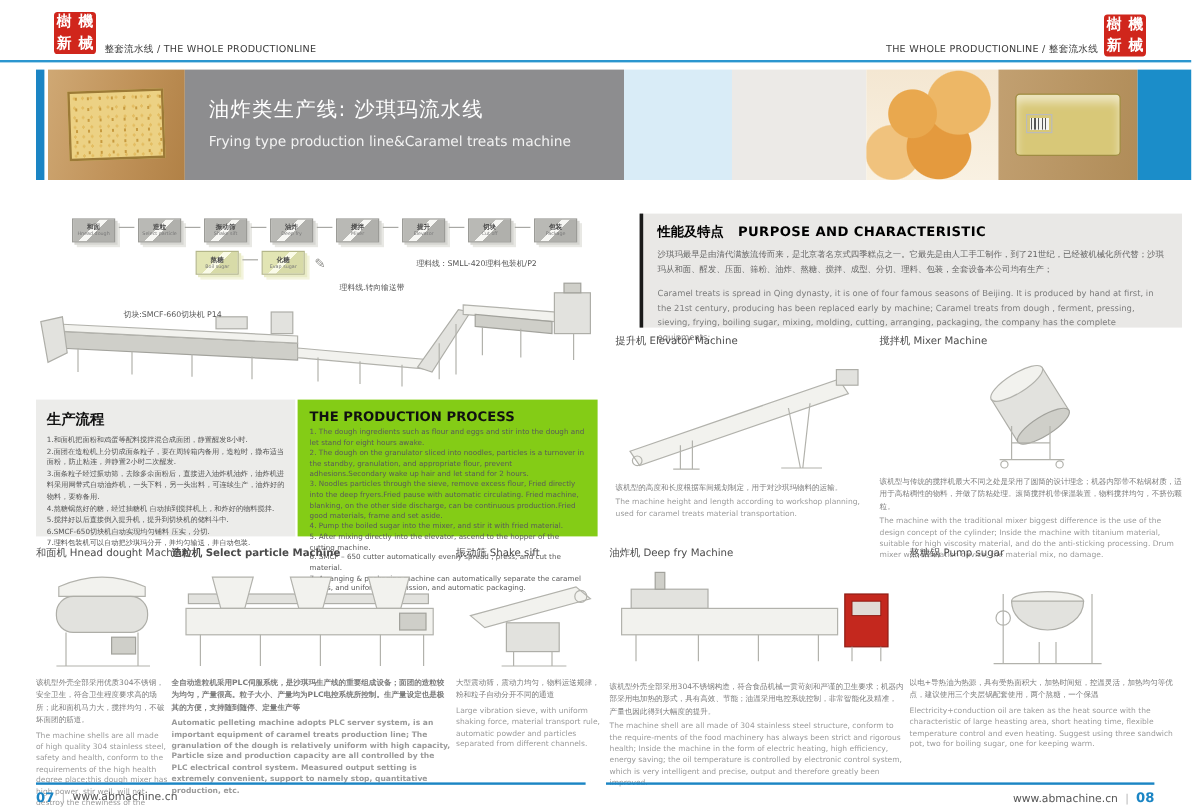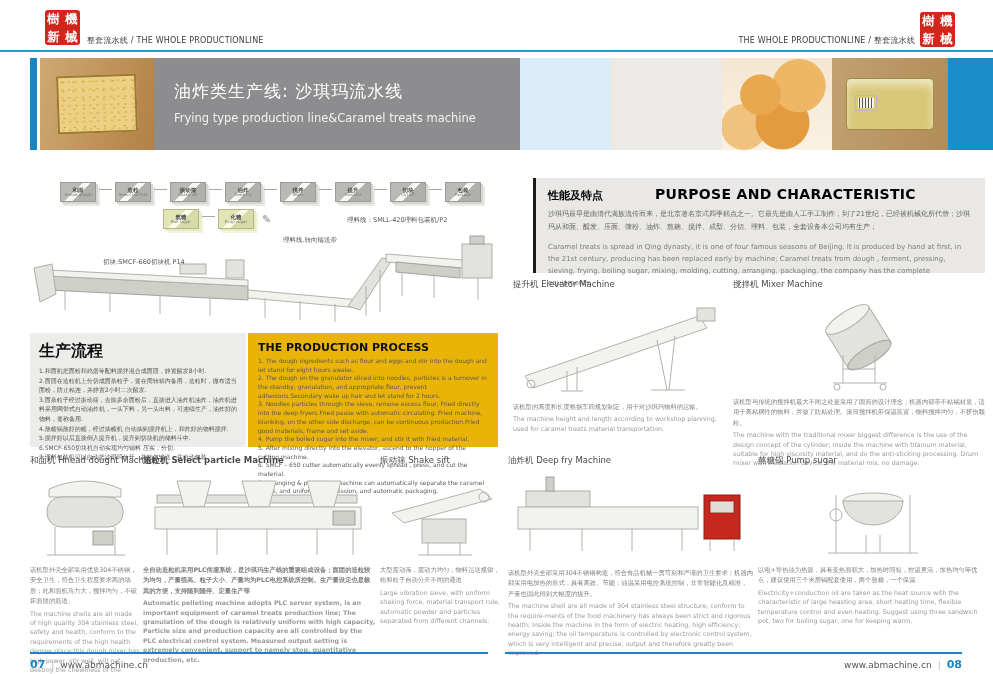--- a/index.html
+++ b/index.html
@@ -60,32 +60,32 @@
   .pencil { font-size:11px; color:#8a8a86; margin-left:8px; transform:rotate(0deg); }
 
   .line-art { position:absolute; left:30px; top:224px; width:470px; height:110px; }
   .diagram-label { position:absolute; font-size:6.5px; color:#555; white-space:nowrap; }
   .lbl-cutter { left:103px; top:258px; }
   .lbl-turn { left:283px; top:236px; }
   .lbl-pack { left:347px; top:216px; }
 
   
   .proc-zh { position:absolute; left:30px; top:333px; width:216px; height:114px; background:#ececea; padding:8px 9px; }
-  .proc-en { position:absolute; left:248px; top:333px; width:250px; height:114px; background:#eab308; padding:8px 10px; }
-  .proc-title-zh { font-size:16px; font-weight:bold; color:#111; margin-bottom:4px; }
+  .proc-en { position:absolute; left:248px; top:333px; width:250px; height:114px; background:#84cc16; padding:8px 10px; }
+  .proc-title-zh { font-size:12px; font-weight:bold; color:#111; margin-bottom:4px; }
   .proc-title-en { font-size:11px; font-weight:bold; color:#111; margin-bottom:3px; }
   .proc-line { font-size:6px; color:#555; line-height:1.6; }
   .proc-en .proc-line { line-height:1.45; color:#5a5a5a; }
 
   
   .purpose { position:absolute; left:533px; top:178px; width:452px; height:95px; background:#e9e8e6;
       border-left:3px solid #1a1a1a; padding:8px 14px 8px 12px; }
   .purpose-titles { display:flex; align-items:baseline; gap:12px; }
   .purpose-title-zh { font-size:11px; font-weight:bold; color:#000; }
-  .purpose-title-en { font-size:14px; font-weight:bold; color:#000; letter-spacing:.3px;margin-left:40px; }
+  .purpose-title-en { font-size:11px; font-weight:bold; color:#000; letter-spacing:.3px; }
   .purpose-zh { margin-top:5px; font-size:7px; color:#666; line-height:1.9; }
   .purpose-en { margin-top:6px; font-size:7px; color:#7d7d7d; line-height:1.75; }
 
   
   .mcard { position:absolute; }
   .mtitle { font-size:8.5px; color:#4a4a4a; margin-bottom:2px; white-space:nowrap; }
   .mphoto { display:flex; align-items:center; justify-content:center; }
   .cap-zh { font-size:6.3px; color:#7d7d7d; line-height:1.65; margin-top:4px; }
   .cap-en { font-size:6.3px; color:#9a9a9a; line-height:1.5; margin-top:2px; }
 

